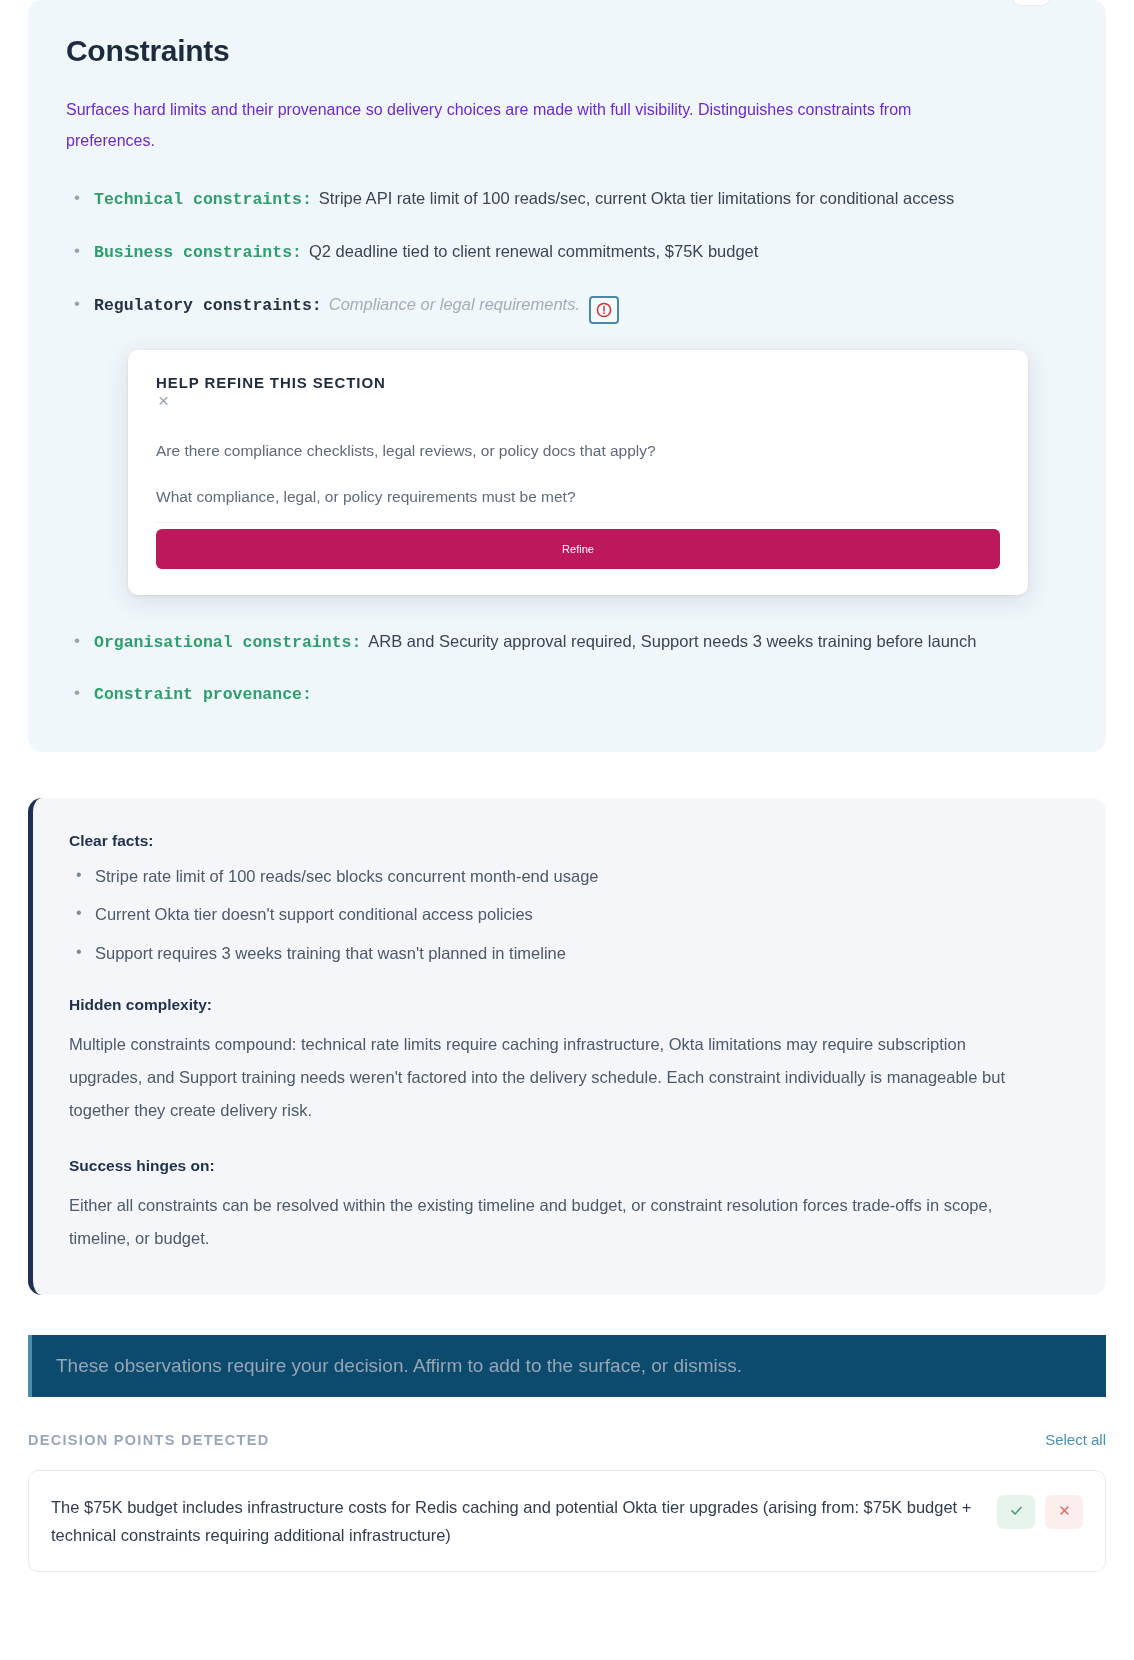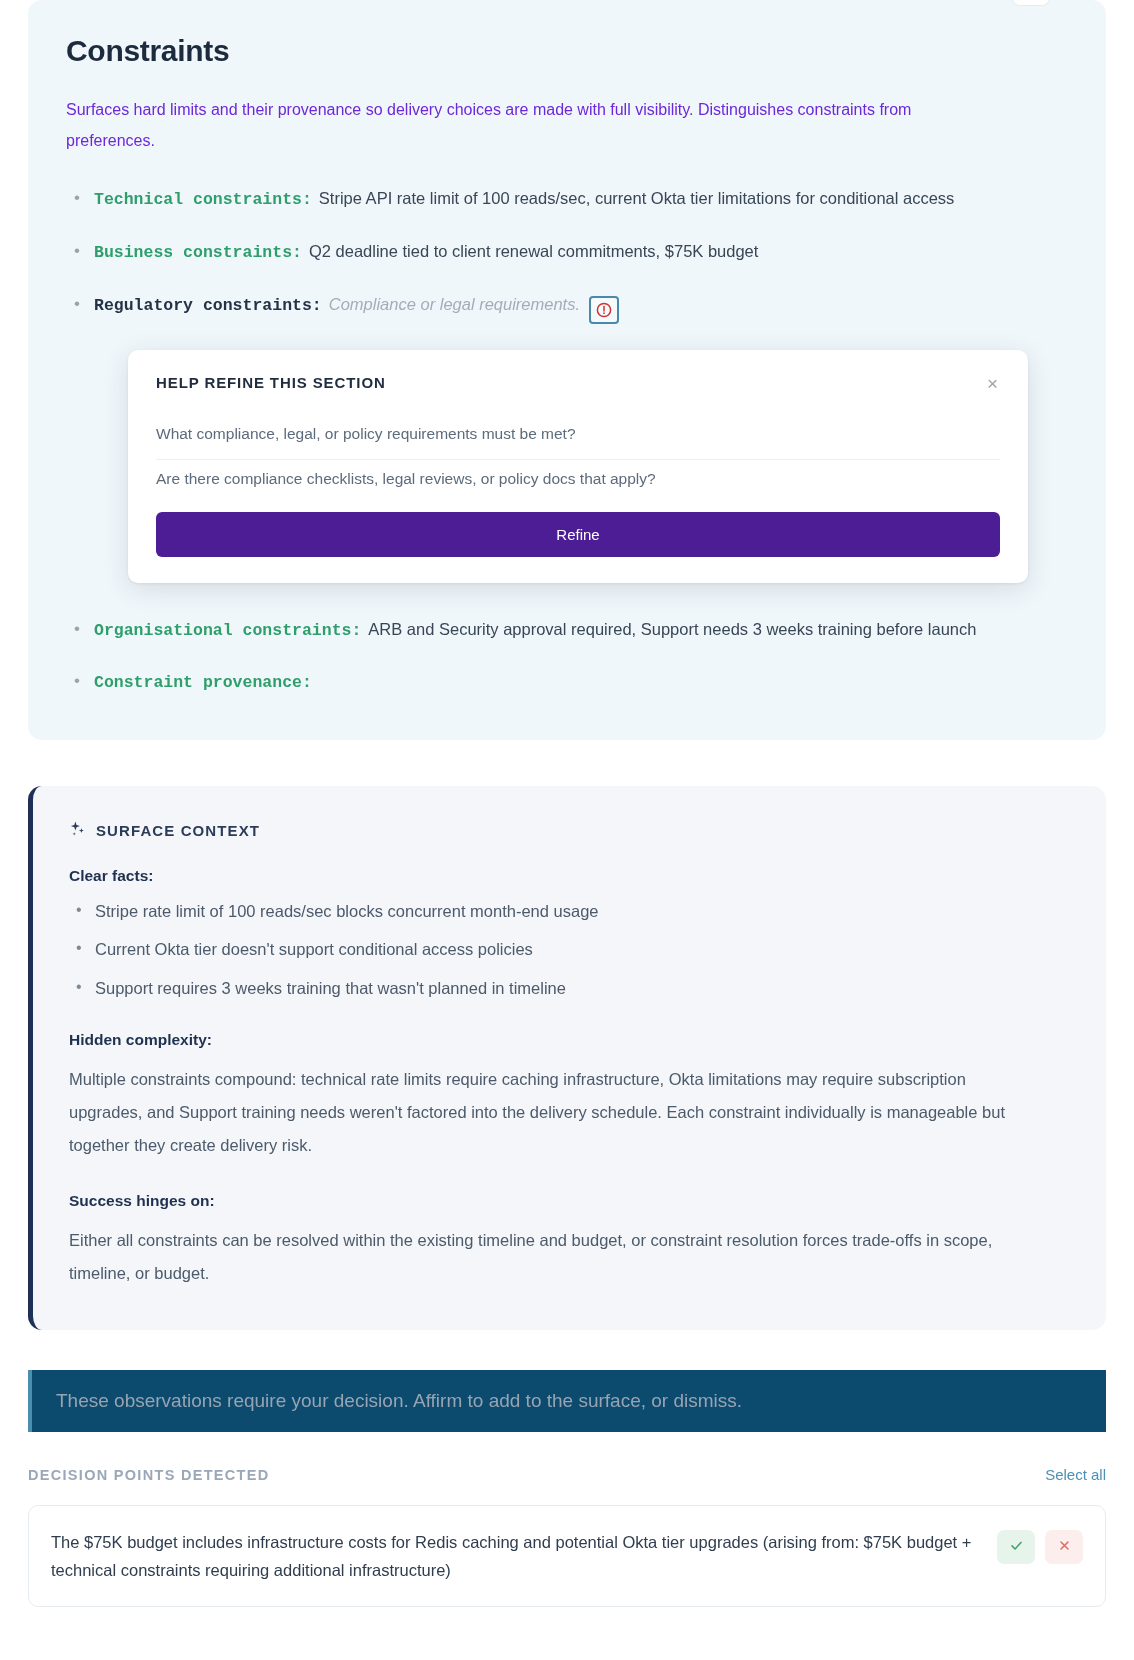--- a/index.html
+++ b/index.html
@@ -108,20 +108,21 @@
     box-shadow: 0 6px 26px rgba(25,45,70,0.13), 0 1px 3px rgba(25,45,70,0.08);
     margin: 18px 10px 34px 62px;
     padding: 24px 28px 26px 28px;
     max-width: 900px;
   }
   .refine-head {
     display: flex;
     align-items: flex-start;
     justify-content: space-between;
     margin-bottom: 22px;
+    flex-direction: column;
   }
   .refine-title {
     font-size: 15px;
     font-weight: bold;
     letter-spacing: 0.9px;
     color: #1f2d3f;
   }
   .refine-close {
     font-size: 19px;
     line-height: 1;
@@ -135,26 +136,26 @@
     font-size: 15.5px;
     color: #5d6b7b;
     padding: 10px 0 16px 0;
     border-bottom: 1px solid #eceff3;
     cursor: text;
   }
   .refine-field.last { border-bottom: none; padding-bottom: 18px; }
   .refine-btn {
     display: block;
     width: 100%;
-    background: #4c1d95;
+    background: #be185d;
     color: #ffffff;
     border: none;
     border-radius: 6px;
     padding: 14px 0;
-    font-size: 15px;
+    font-size: 11px;
     font-family: "Liberation Sans", sans-serif;
     cursor: pointer;
     margin-top: 6px;
   }
 
   
   .surface-card {
     margin: 46px 28px 0 28px;
     background: #f4f6f9;
     border-left: 5px solid #1e3055;
@@ -288,44 +289,36 @@
             </svg>
           </span>
       </li>
     </ul>
 
     <div class="refine-pop">
       <div class="refine-head">
         <span class="refine-title">HELP REFINE THIS SECTION</span>
         <button class="refine-close">×</button>
       </div>
+      <div class="refine-field last">Are there compliance checklists, legal reviews, or policy docs that apply?</div>
       <div class="refine-field">What compliance, legal, or policy requirements must be met?</div>
-      <div class="refine-field last">Are there compliance checklists, legal reviews, or policy docs that apply?</div>
       <button class="refine-btn">Refine</button>
     </div>
 
     <ul class="bullets">
       <li>
         <span class="blabel">Organisational constraints:</span><span class="bvalue">ARB and Security approval required, Support needs 3 weeks training before launch</span>
       </li>
       <li style="margin-bottom:0;">
         <span class="blabel">Constraint provenance:</span>
       </li>
     </ul>
   </section>
 
   <section class="surface-card">
-    <div class="surface-head">
-      <span><svg width="17" height="17" viewBox="0 0 17 17" aria-hidden="true">
-            <path d="M6.4 1.6 L7.5 5.0 L10.9 6.1 L7.5 7.2 L6.4 10.6 L5.3 7.2 L1.9 6.1 L5.3 5.0 Z" fill="#2b3c58"></path>
-            <path d="M12.4 8.1 L13.0 10.0 L14.9 10.6 L13.0 11.2 L12.4 13.1 L11.8 11.2 L9.9 10.6 L11.8 10.0 Z" fill="#2b3c58"></path>
-            <path d="M5.2 12.2 L5.6 13.5 L6.9 13.9 L5.6 14.3 L5.2 15.6 L4.8 14.3 L3.5 13.9 L4.8 13.5 Z" fill="#2b3c58"></path>
-          </svg></span>
-      <span class="surface-head-text">SURFACE CONTEXT</span>
-    </div>
 
     <div class="sub-head">Clear facts:</div>
     <ul class="plain-bullets">
       <li>Stripe rate limit of 100 reads/sec blocks concurrent month-end usage</li>
       <li>Current Okta tier doesn't support conditional access policies</li>
       <li>Support requires 3 weeks training that wasn't planned in timeline</li>
     </ul>
 
     <div class="sub-head spaced">Hidden complexity:</div>
     <p class="para">Multiple constraints compound: technical rate limits require caching infrastructure, Okta limitations may require subscription upgrades, and Support training needs weren't factored into the delivery schedule. Each constraint individually is manageable but together they create delivery risk.</p>

